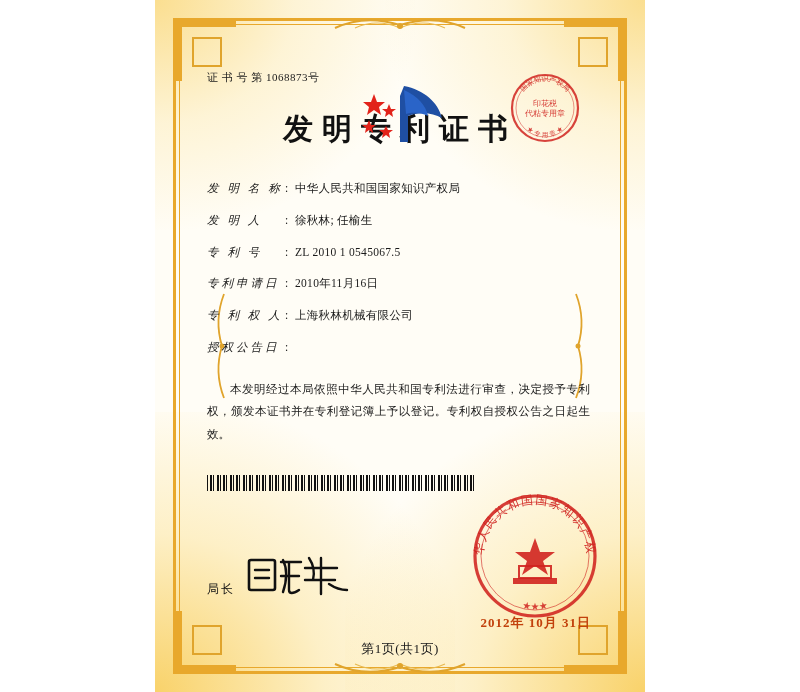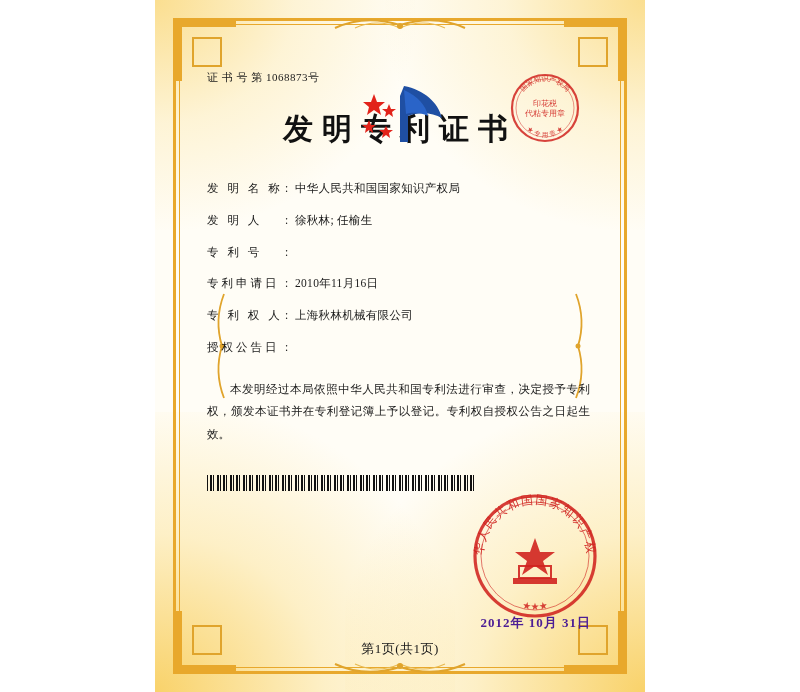--- a/index.html
+++ b/index.html
@@ -136,20 +136,21 @@
     font-size: 11.5px;
     color: #1a1a1a;
     margin-bottom: 14.5px;
     line-height: 1.5;
   }
   .field-label {
     width: 78px;
     flex: none;
     letter-spacing: 3px;
     white-space: nowrap;
+    font-style: italic;
   }
   .field-colon {
     width: 10px;
     flex: none;
   }
   .field-value {
     flex: 1;
     letter-spacing: 0.3px;
   }
 
@@ -215,21 +216,21 @@
     width: 72px;
     height: 72px;
   }
 
   .issue-date {
     position: absolute;
     right: 2px;
     bottom: 26px;
     font-size: 13px;
     font-weight: bold;
-    color: #4c1d95;
+    color: #c2410c;
     letter-spacing: 1px;
   }
 
   .page-footer {
     position: absolute;
     left: 0;
     right: 0;
     bottom: 0px;
     text-align: center;
     font-size: 13px;
@@ -323,20 +324,21 @@
         <span class="field-value">中华人民共和国国家知识产权局</span>
       </div>
       <div class="field-row">
         <span class="field-label">发 明 人</span>
         <span class="field-colon">:</span>
         <span class="field-value">徐秋林; 任榆生</span>
       </div>
       <div class="field-row">
         <span class="field-label">专 利 号</span>
         <span class="field-colon">:</span>
+        <span class="field-value">ZL 2010 1 0545067.5</span>
       </div>
       <div class="field-row">
         <span class="field-label">专利申请日</span>
         <span class="field-colon">:</span>
         <span class="field-value">2010年11月16日</span>
       </div>
       <div class="field-row">
         <span class="field-label">专 利 权 人</span>
         <span class="field-colon">:</span>
         <span class="field-value">上海秋林机械有限公司</span>
@@ -346,20 +348,34 @@
         <span class="field-colon">:</span>
       </div>
     </div>
 
     <div class="paragraphs">
       <p class="para">本发明经过本局依照中华人民共和国专利法进行审查，决定授予专利权，颁发本证书并在专利登记簿上予以登记。专利权自授权公告之日起生效。</p>
     </div>
 
     <div class="barcode"></div>
 
+    <div class="signature-block">
+      <span class="sig-label">局长</span>
+      <span class="sig-mark">
+        <svg width="110" height="52" viewBox="0 0 110 52">
+          <g fill="none" stroke="#111" stroke-width="2.4" stroke-linecap="round">
+            <rect x="6" y="10" width="26" height="30" rx="2" stroke-width="2.6"></rect>
+            <path d="M12 20 L26 20 M12 28 L26 28"></path>
+            <path d="M40 10 C44 18 44 30 40 42"></path>
+            <path d="M38 12 L58 12 M38 26 L56 26 M46 12 L46 40 C46 44 50 44 56 40"></path>
+            <path d="M66 8 C70 14 72 22 70 30 M62 18 L94 18 M62 30 L92 30 M78 8 L78 44 M86 34 C92 38 98 40 104 40"></path>
+          </g>
+        </svg>
+      </span>
+    </div>
 
     <div class="seal-big">
       <svg width="132" height="132" viewBox="0 0 132 132">
         <circle cx="66" cy="66" r="60" fill="none" stroke="#d0231f" stroke-width="3.2" opacity="0.88"></circle>
         <circle cx="66" cy="66" r="54" fill="none" stroke="#d0231f" stroke-width="1" opacity="0.6"></circle>
         <path id="sealArcTop" d="M 14 66 A 52 52 0 0 1 118 66" fill="none"></path>
         <text font-size="12" fill="#d0231f" opacity="0.92" letter-spacing="1.5" font-family="'DejaVu Serif', serif">
           <textPath href="#sealArcTop" startOffset="50%" text-anchor="middle">中华人民共和国国家知识产权局</textPath>
         </text>
         <g transform="translate(66,70)">

